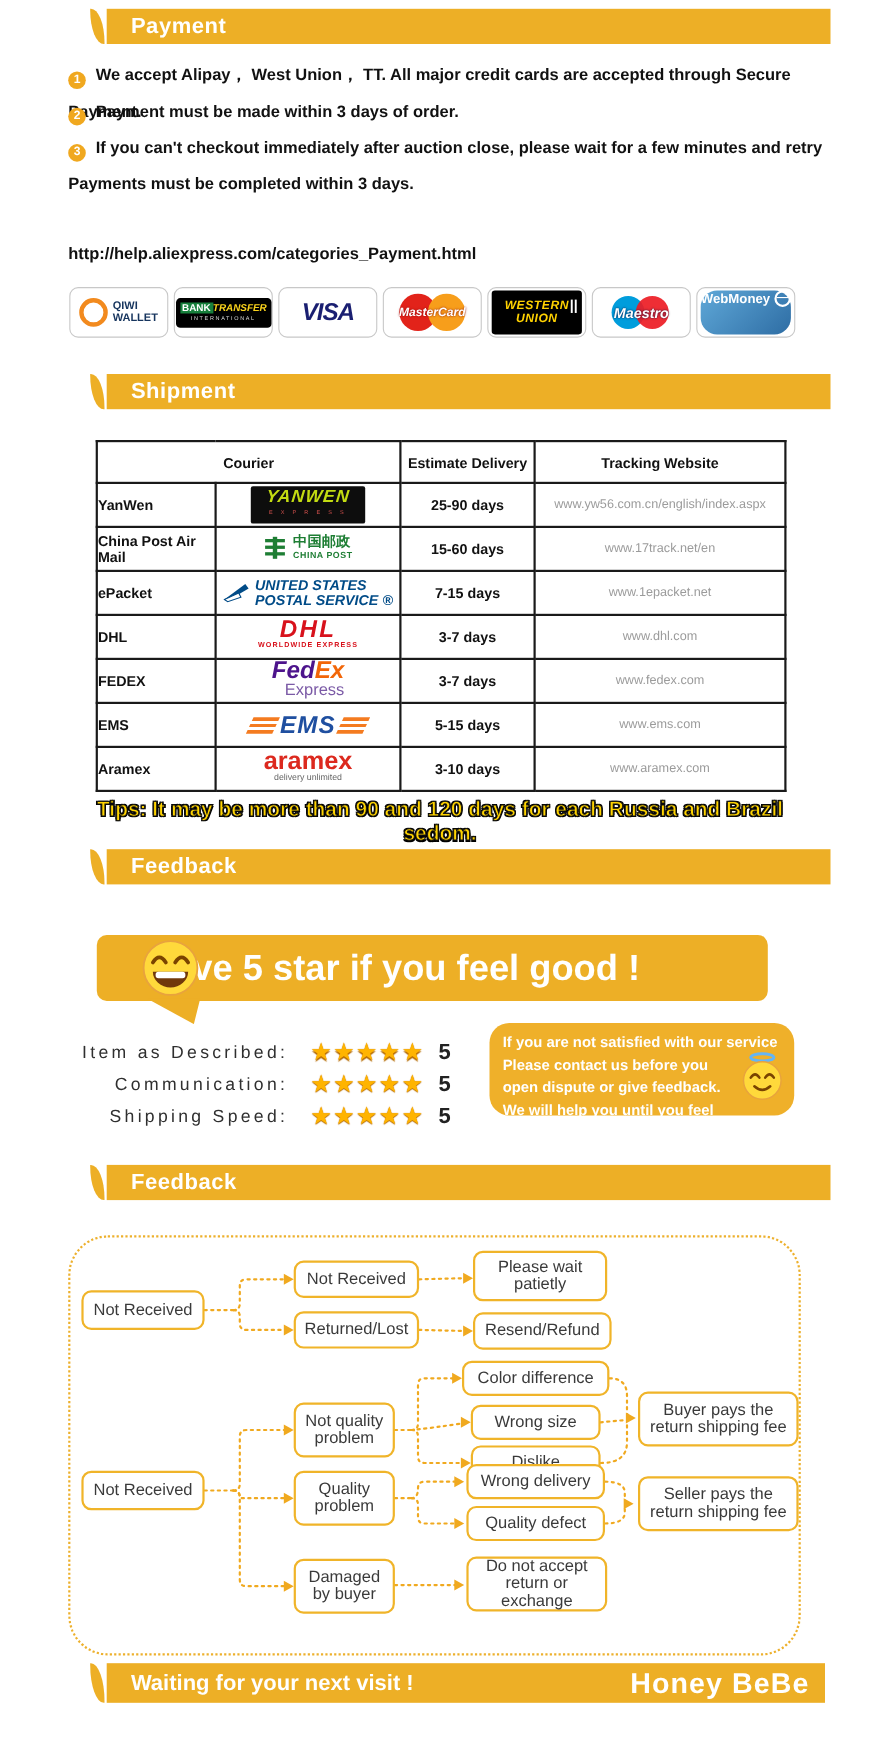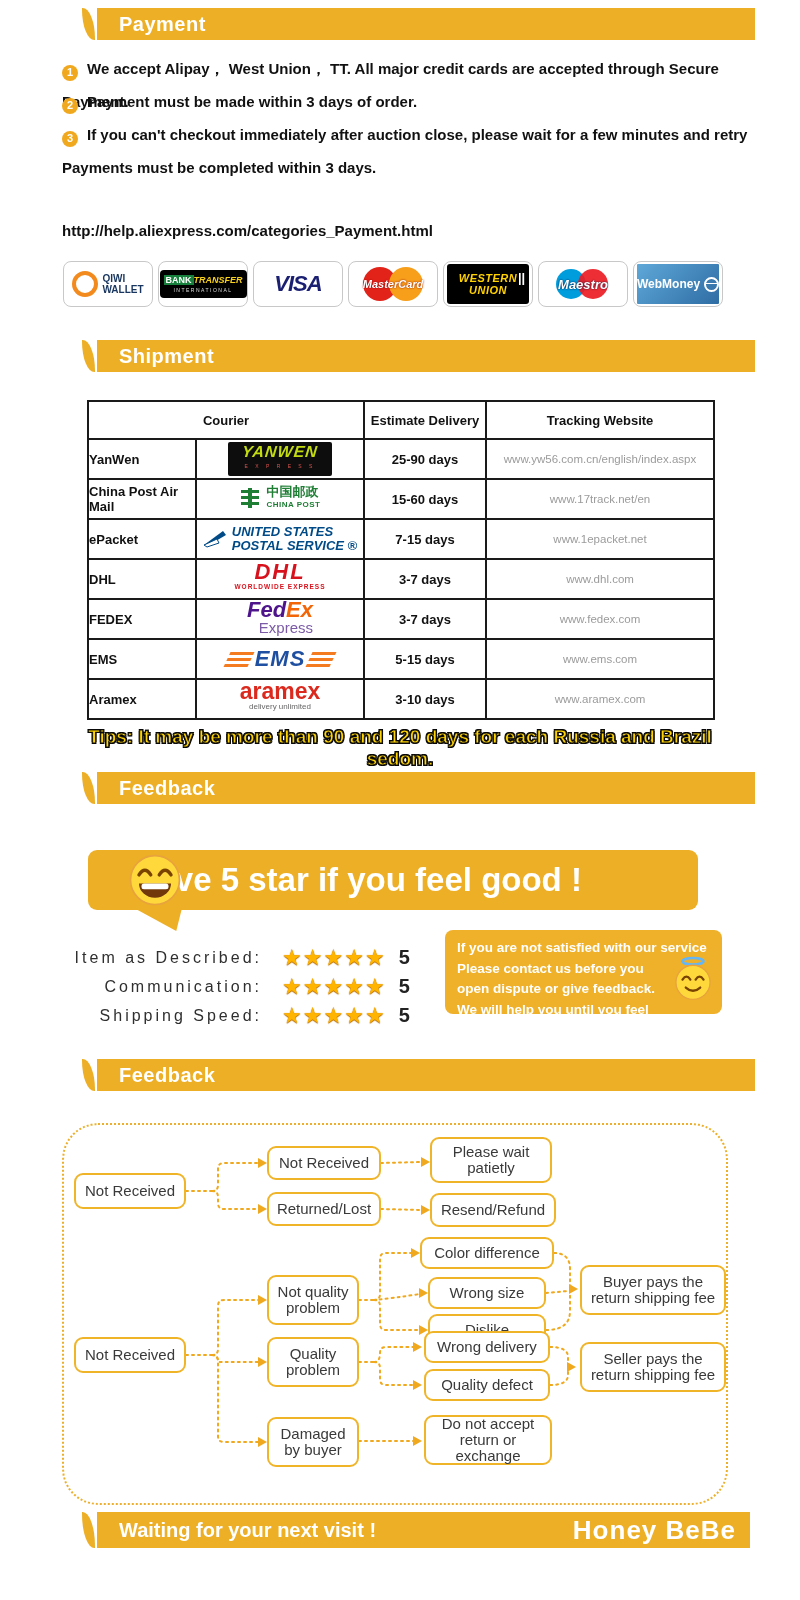--- a/index.html
+++ b/index.html
@@ -43,22 +43,22 @@
   .wu-box{width:82px;height:40px;background:#000;border-radius:3px;display:flex;flex-direction:column;
           align-items:center;justify-content:center;line-height:12px;position:relative;}
   .wu-box span{color:#FFD200;font-size:11px;font-weight:bold;font-style:italic;letter-spacing:.5px;}
   .wu-bars{position:absolute;right:4px;top:8px;color:#fff;font-size:13px;font-weight:bold;}
   .maestro{position:relative;width:70px;height:40px;}
   .maestro i{position:absolute;top:5px;width:30px;height:30px;border-radius:50%;}
   .maestro .c1{left:8px;background:#009DDC;}
   .maestro .c2{left:30px;background:#ED1C24;opacity:.92;}
   .maestro b{position:absolute;left:0;top:0;width:100%;height:40px;display:flex;align-items:center;
         justify-content:center;color:#fff;font-size:13px;font-style:italic;text-shadow:0 0 2px #003;z-index:2;}
-  .wm-box{width:82px;height:40px;border-radius:1px;background:linear-gradient(135deg,#5FA8D8,#2E6DA4);
-          color:#fff;font-weight:bold;font-size:12px;display:flex;align-items:center;justify-content:center;gap:4px;}
+  .wm-box{width:82px;height:40px;border-radius:15px;background:linear-gradient(135deg,#5FA8D8,#2E6DA4);
+          color:#fff;font-weight:bold;font-size:12px;display:flex;justify-content:center;gap:4px;}
   .globe{width:11px;height:11px;border:2px solid #fff;border-radius:50%;display:inline-block;position:relative;}
   .globe::before{content:"";position:absolute;left:0;right:0;top:4px;border-top:1.5px solid #fff;}
 
   
   table.ship{position:absolute;left:87px;top:400px;border-collapse:collapse;table-layout:fixed;}
   table.ship td,table.ship th{border:2px solid #1a1a1a;padding:0;box-sizing:border-box;}
   th.h{height:38px;font-size:13px;font-weight:bold;text-align:center;}
   td.c-name{width:108px;height:40px;font-size:13px;font-weight:bold;padding-left:8px;text-align:left;}
   td.c-logo{width:168px;text-align:center;vertical-align:middle;}
   td.c-days{width:122px;font-size:13px;font-weight:bold;text-align:center;}
@@ -95,21 +95,21 @@
   .give-bubble .txt{margin-left:52px;color:#fff;font-size:33px;font-weight:bold;}
   .bubble-emoji{position:absolute;left:40px;top:3px;width:54px;height:54px;}
   .bubble-tail{position:absolute;left:134px;top:908px;width:48px;height:23px;background:#EDAF26;
         clip-path:polygon(0 0,100% 0,88% 100%);}
   .rate-row{position:absolute;left:70px;width:360px;height:29px;display:flex;align-items:center;}
   .rate-label{width:192px;text-align:right;font-size:16px;letter-spacing:3px;color:#2f2f2f;}
   .stars{margin-left:20px;display:flex;gap:1px;}
   .star{font-family:"DejaVu Sans",sans-serif;font-size:22px;color:#FFB400;
         text-shadow:0 0 1px #C77800,0 1px 1px #B36A00;line-height:22px;}
   .rate-score{margin-left:14px;font-size:20px;font-weight:bold;color:#222;}
-  .notice{position:absolute;left:445px;top:930px;width:277px;height:84px;background:#EFB02A;border-radius:8px;
+  .notice{position:absolute;left:445px;top:930px;width:277px;height:84px;background:#EFB02A;border-radius:18px;
         padding:8px 12px;box-sizing:border-box;color:#fff;font-size:13.5px;font-weight:bold;line-height:20.5px;}
   .notice-emoji{position:absolute;right:8px;top:26px;width:42px;height:46px;}
 
   
   .flow{position:absolute;left:62px;top:1123px;width:666px;height:382px;
         border:2px dotted #EDB02C;border-radius:36px;box-sizing:border-box;}
   .flow svg.wires{position:absolute;left:0;top:0;width:666px;height:382px;}
   .fc{position:absolute;background:#fff;border:2px solid #F0B429;border-radius:9px;
       display:flex;align-items:center;justify-content:center;text-align:center;
       color:#3a3a3a;font-size:15px;line-height:16px;box-sizing:border-box;padding:2px;}

